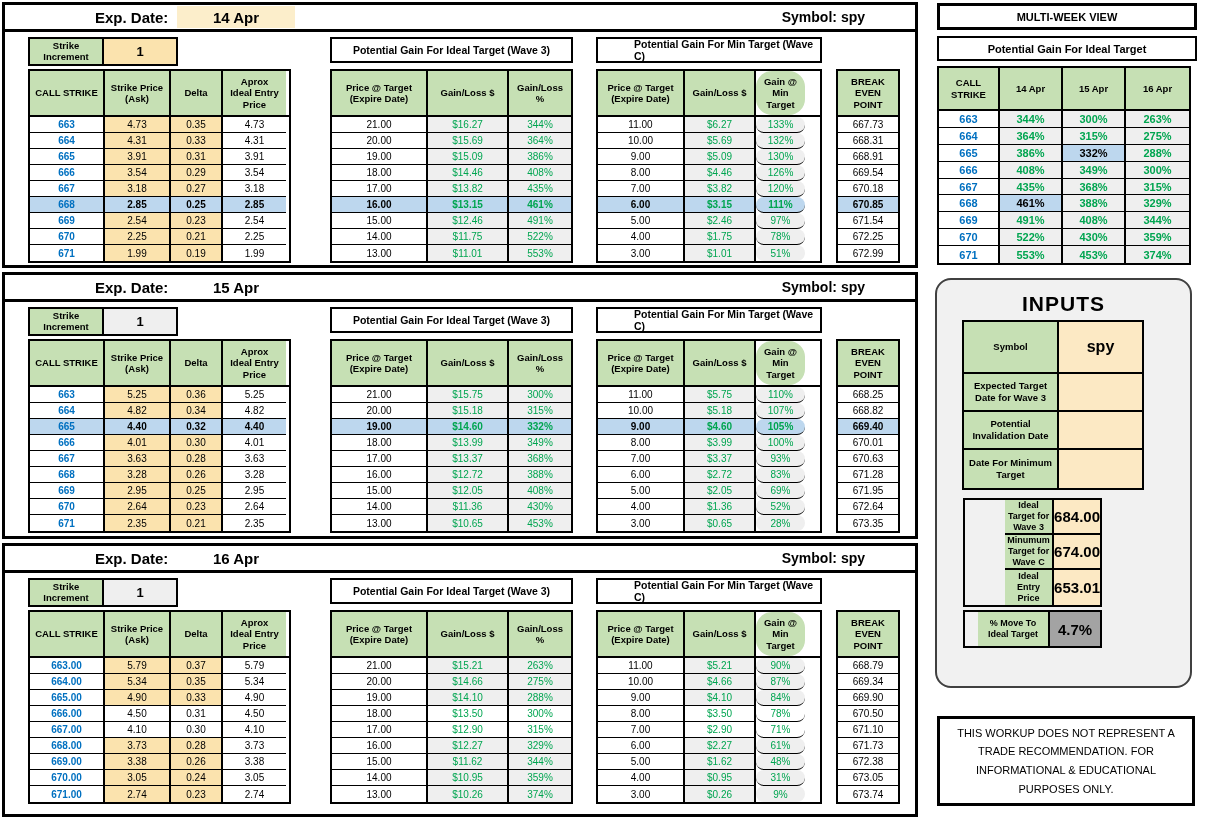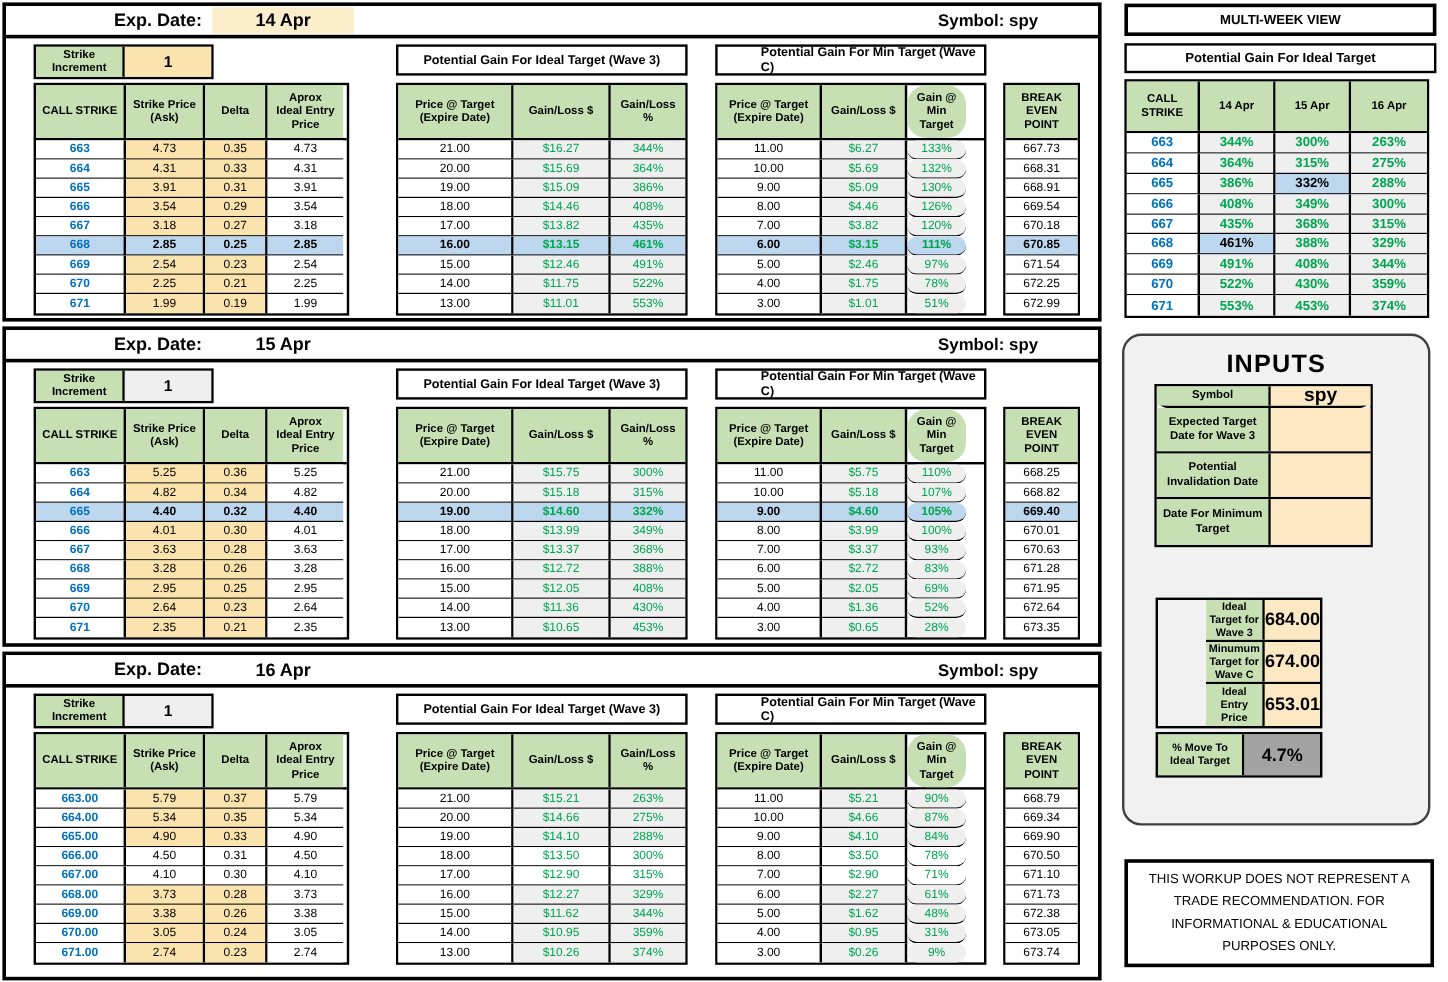--- a/index.html
+++ b/index.html
@@ -82,32 +82,32 @@
   .mw-tbl .r{height:16.9px;}
   .mw-tbl .c{font-weight:bold;font-size:11px;}
   .mwstrike{color:#0070C0;}
   .mwpct{background:#EFEFEF;color:#00A550;}
   .mwhi{background:#BDD7EE !important;color:#000 !important;}
 
   .ipanel{position:absolute;left:935px;top:278px;width:257px;height:410px;border:2px solid #404040;border-radius:16px;background:#F1F1F1;}
   .ititle{margin-top:12px;text-align:center;font-size:21px;font-weight:600;letter-spacing:1px;}
   .ifields{position:absolute;left:25px;top:40px;width:182px;border:2px solid #000;}
   .ifr{display:flex;height:38px;border-bottom:2px solid #000;}
-  .ifr:first-child{height:18px;border-radius:11px;}
+  .ifr:first-child{height:52px;}
   .ifr:last-child{border-bottom:none;}
   .ifl{width:95px;background:#C6E0B4;border-right:2px solid #000;font-weight:bold;font-size:9.5px;line-height:1.25;display:flex;align-items:center;justify-content:center;text-align:center;padding:0 3px;}
   .ifv{flex:1;background:#FCE9C4;display:flex;align-items:center;justify-content:center;font-weight:bold;font-size:16px;}
 
   .itargets{position:absolute;left:26px;top:218px;width:139px;border:2px solid #000;padding-left:40px;}
   .itr{display:flex;height:35px;border-bottom:2px solid #000;}
   .itr:last-child{border-bottom:none;}
   .itl{width:72px;background:#C6E0B4;border-right:2px solid #000;font-weight:bold;font-size:9px;line-height:1.2;display:flex;align-items:center;justify-content:center;text-align:center;padding:0 2px;}
   .itv{flex:1;background:#FCE9C4;display:flex;align-items:center;justify-content:center;font-weight:bold;font-size:15px;}
 
-  .imoves{position:absolute;left:26px;top:330px;width:139px;border:2px solid #000;}
+  .imoves{position:absolute;left:26px;top:330px;width:139px;border:2px solid #000;padding-left:13px;}
   .imr{display:flex;height:34px;border-bottom:2px solid #000;}
   .imr:last-child{border-bottom:none;}
   .iml{width:72px;background:#C6E0B4;border-right:2px solid #000;font-weight:bold;font-size:9px;line-height:1.2;display:flex;align-items:center;justify-content:center;text-align:center;padding:0 2px;}
   .imv{flex:1;background:#a3a3a3;display:flex;align-items:center;justify-content:center;font-weight:bold;font-size:15px;}
 
   .disc{position:absolute;left:937px;top:716px;width:258px;height:90px;border:3px solid #000;background:#fff;display:flex;align-items:center;justify-content:center;text-align:center;font-size:11px;line-height:1.7;padding:0 12px;}
 </style>
 </head>
 <body>
 

